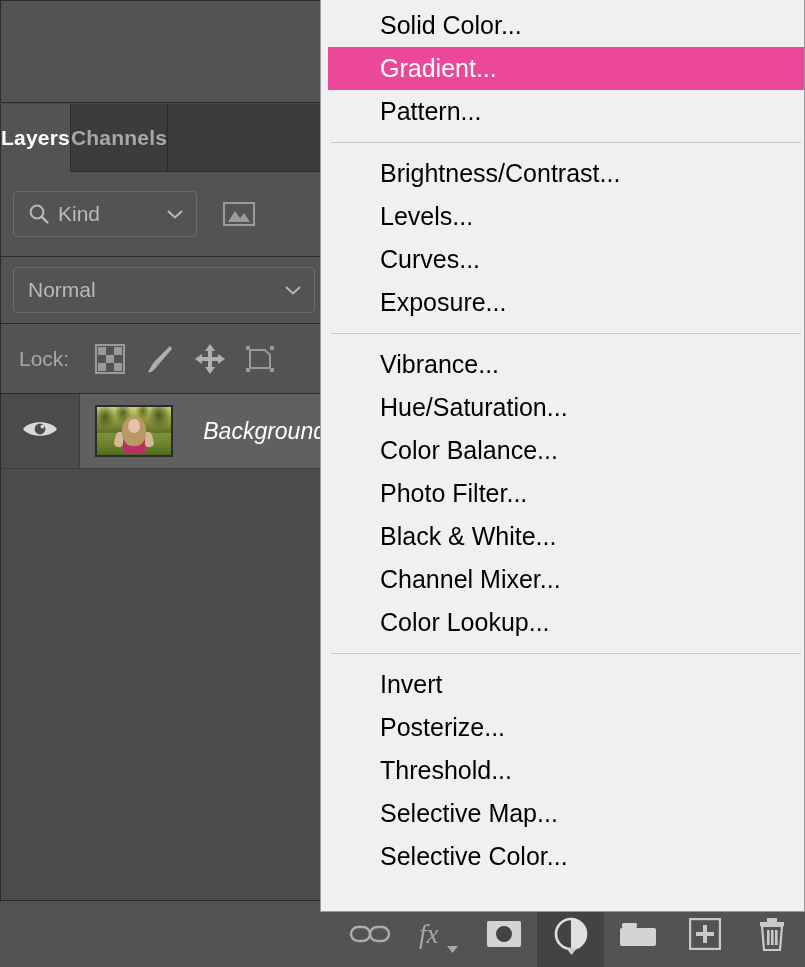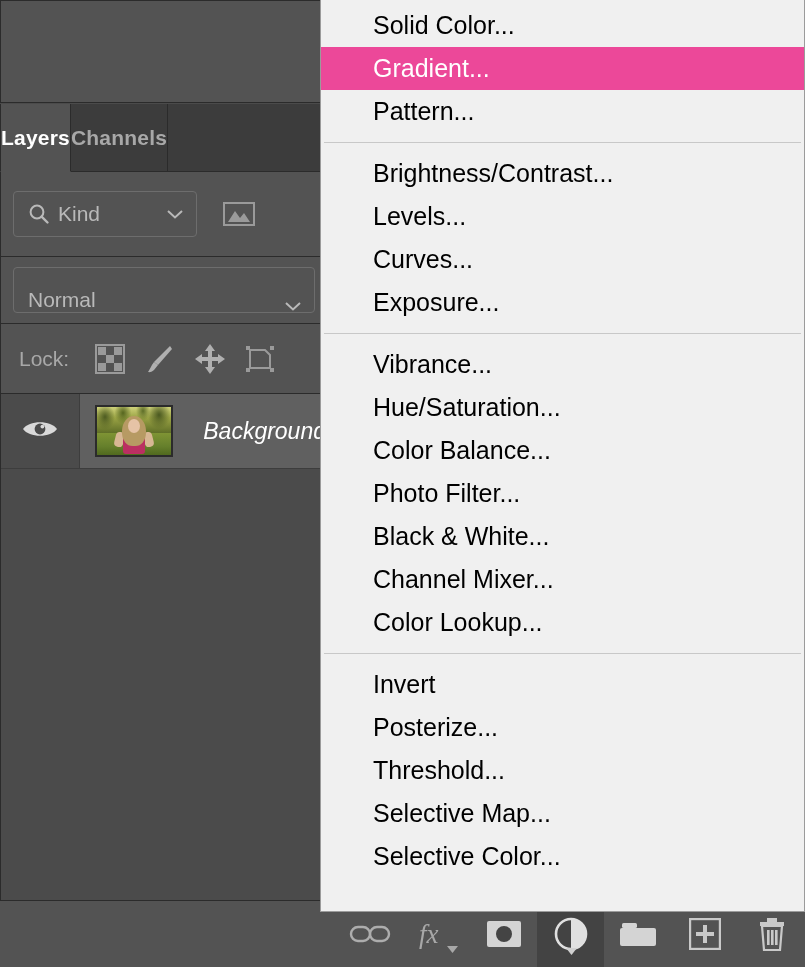--- a/index.html
+++ b/index.html
@@ -130,21 +130,21 @@
     align-items: center;
   }
   .blend-select {
     margin-left: 12px;
     width: 302px;
     height: 46px;
     border: 1px solid #6d6d6d;
     border-radius: 4px;
     box-sizing: border-box;
     display: flex;
-    align-items: flex-end;
+    align-items: center;
   }
   .blend-label {
     color: #b9b9b9;
     font-size: 21px;
     margin-left: 14px;
     flex: 1 1 auto;
   }
 
   
   .lock-row {
@@ -308,20 +308,21 @@
     left: 320px;
     top: 0;
     width: 485px;
     height: 912px;
     background: #f0f0f0;
     border: 1px solid #9b9b9b;
     border-top: none;
     box-sizing: border-box;
     overflow: hidden;
     z-index: 20;
+    padding-left: 7px;
   }
   .menu-inner { padding-top: 4px; }
   .menu-item {
     height: 43px;
     display: flex;
     align-items: center;
     padding-left: 52px;
     color: #000000;
     font-size: 25px;
     box-sizing: border-box;

